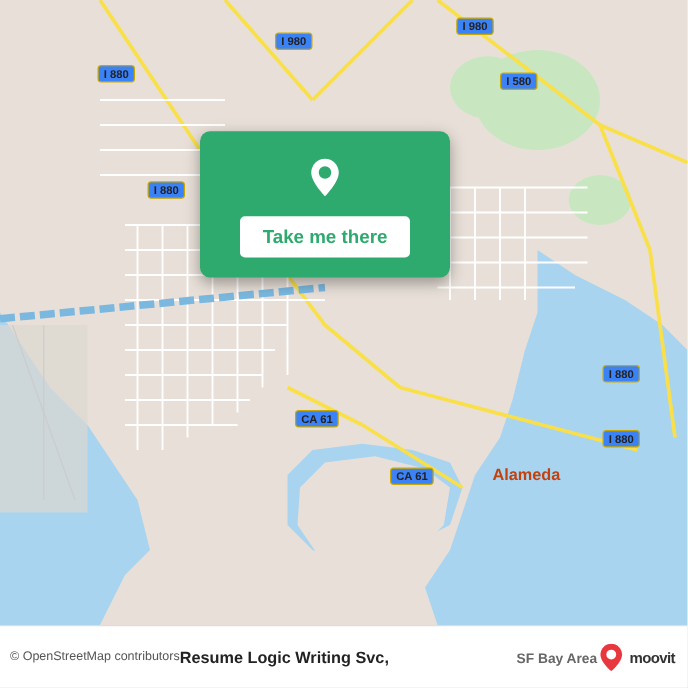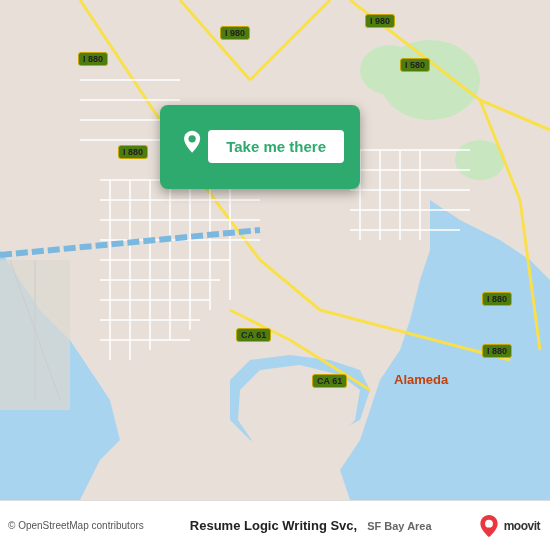--- a/index.html
+++ b/index.html
@@ -28,21 +28,21 @@
 
     
     .location-card {
       position: absolute;
       top: 105px;
       left: 160px;
       width: 200px;
       background-color: #2eaa6e;
       border-radius: 8px;
       display: flex;
-      flex-direction: row;
+      flex-direction: column;
       align-items: center;
       padding: 14px 16px 16px;
       box-shadow: 0 4px 12px rgba(0,0,0,0.35);
       z-index: 10;
     }
 
     .location-pin-icon {
       width: 44px;
       height: 44px;
       margin-bottom: 10px;
@@ -115,21 +115,21 @@
     .moovit-text {
       font-size: 12px;
       font-weight: 700;
       color: #333;
       letter-spacing: -0.5px;
     }
 
     
     .road-label {
       position: absolute;
-      background-color: #4d7c0f;
+      background-color: #3b82f6;
       border: 1px solid #c8a800;
       border-radius: 3px;
       font-size: 9px;
       font-weight: bold;
       color: #222;
       padding: 1px 4px;
       white-space: nowrap;
       z-index: 5;
     }
 
@@ -257,21 +257,21 @@
     <button class="take-me-there-btn">Take me there</button>
   </div>
 
 </div>
 
 <div id="bottom-bar">
   <div class="bottom-left">
     <span class="copyright-text">© OpenStreetMap contributors</span>
   </div>
   <div class="bottom-center">
-    <div style="display:flex;align-items:baseline;gap:10px;justify-content:center;">
+    <div style="display:flex;align-items:baseline;gap:10px;justify-content:space-between;">
       <span class="location-title">Resume Logic Writing Svc,</span>
       <span class="location-subtitle">SF Bay Area</span>
     </div>
   </div>
   <div class="moovit-logo">
 
     <svg class="moovit-pin" viewBox="0 0 22 28" xmlns="http://www.w3.org/2000/svg">
       <path d="M11 0 C5 0 0 5 0 11 C0 19 11 28 11 28 C11 28 22 19 22 11 C22 5 17 0 11 0Z" fill="#e8373e"></path>
       <circle cx="11" cy="11" r="5" fill="white"></circle>
     </svg>

